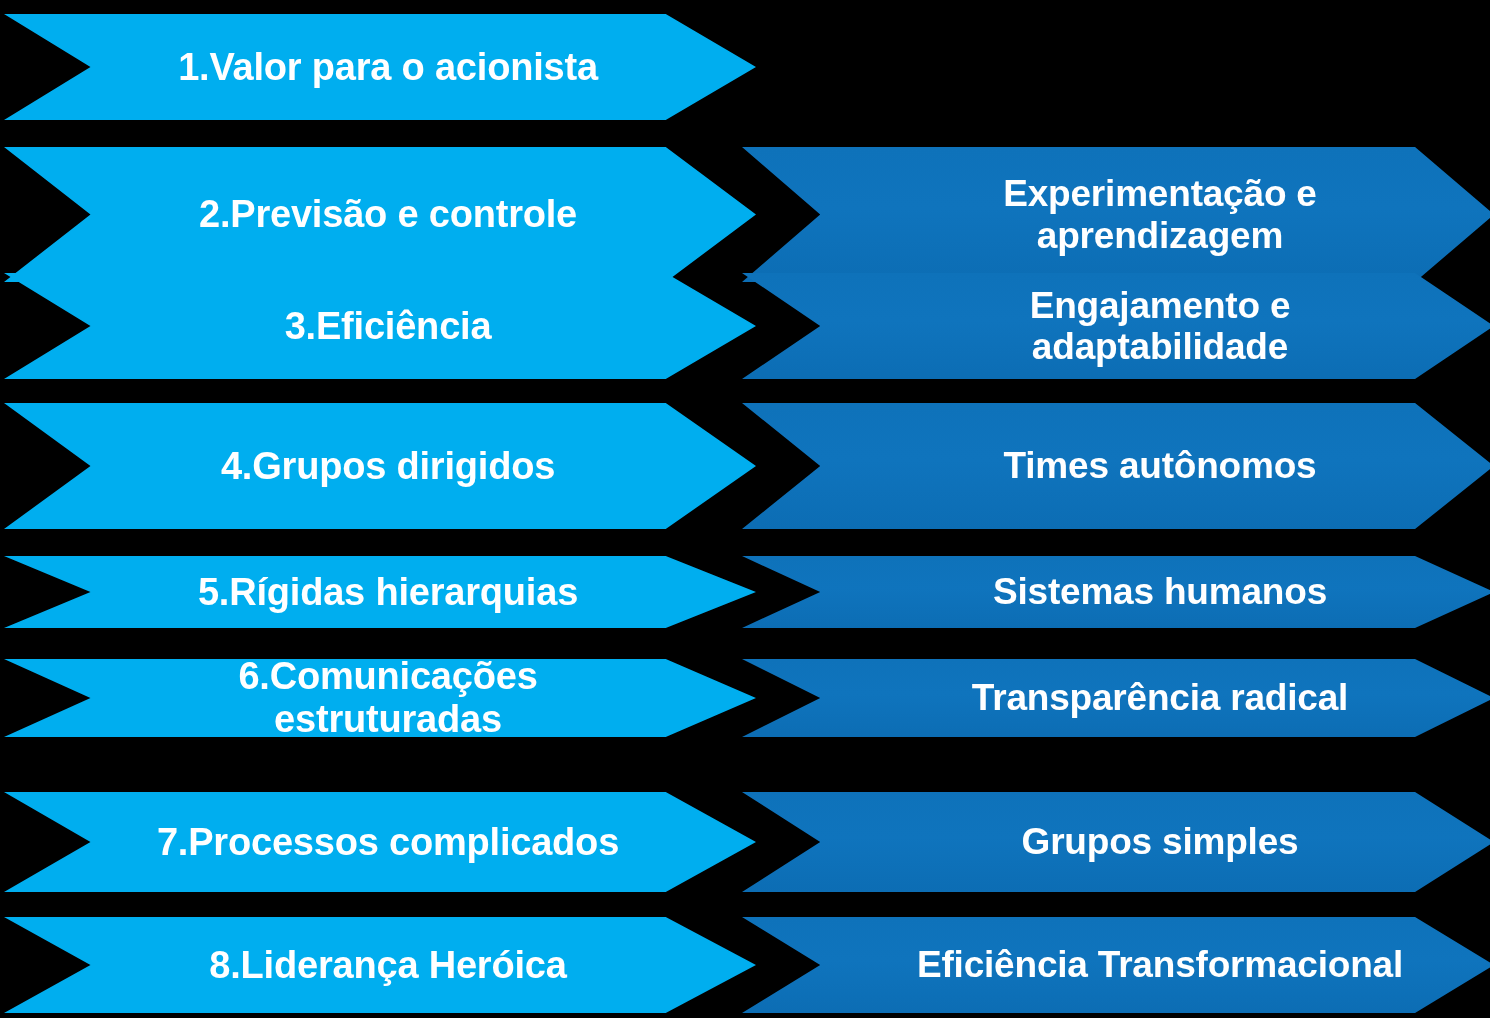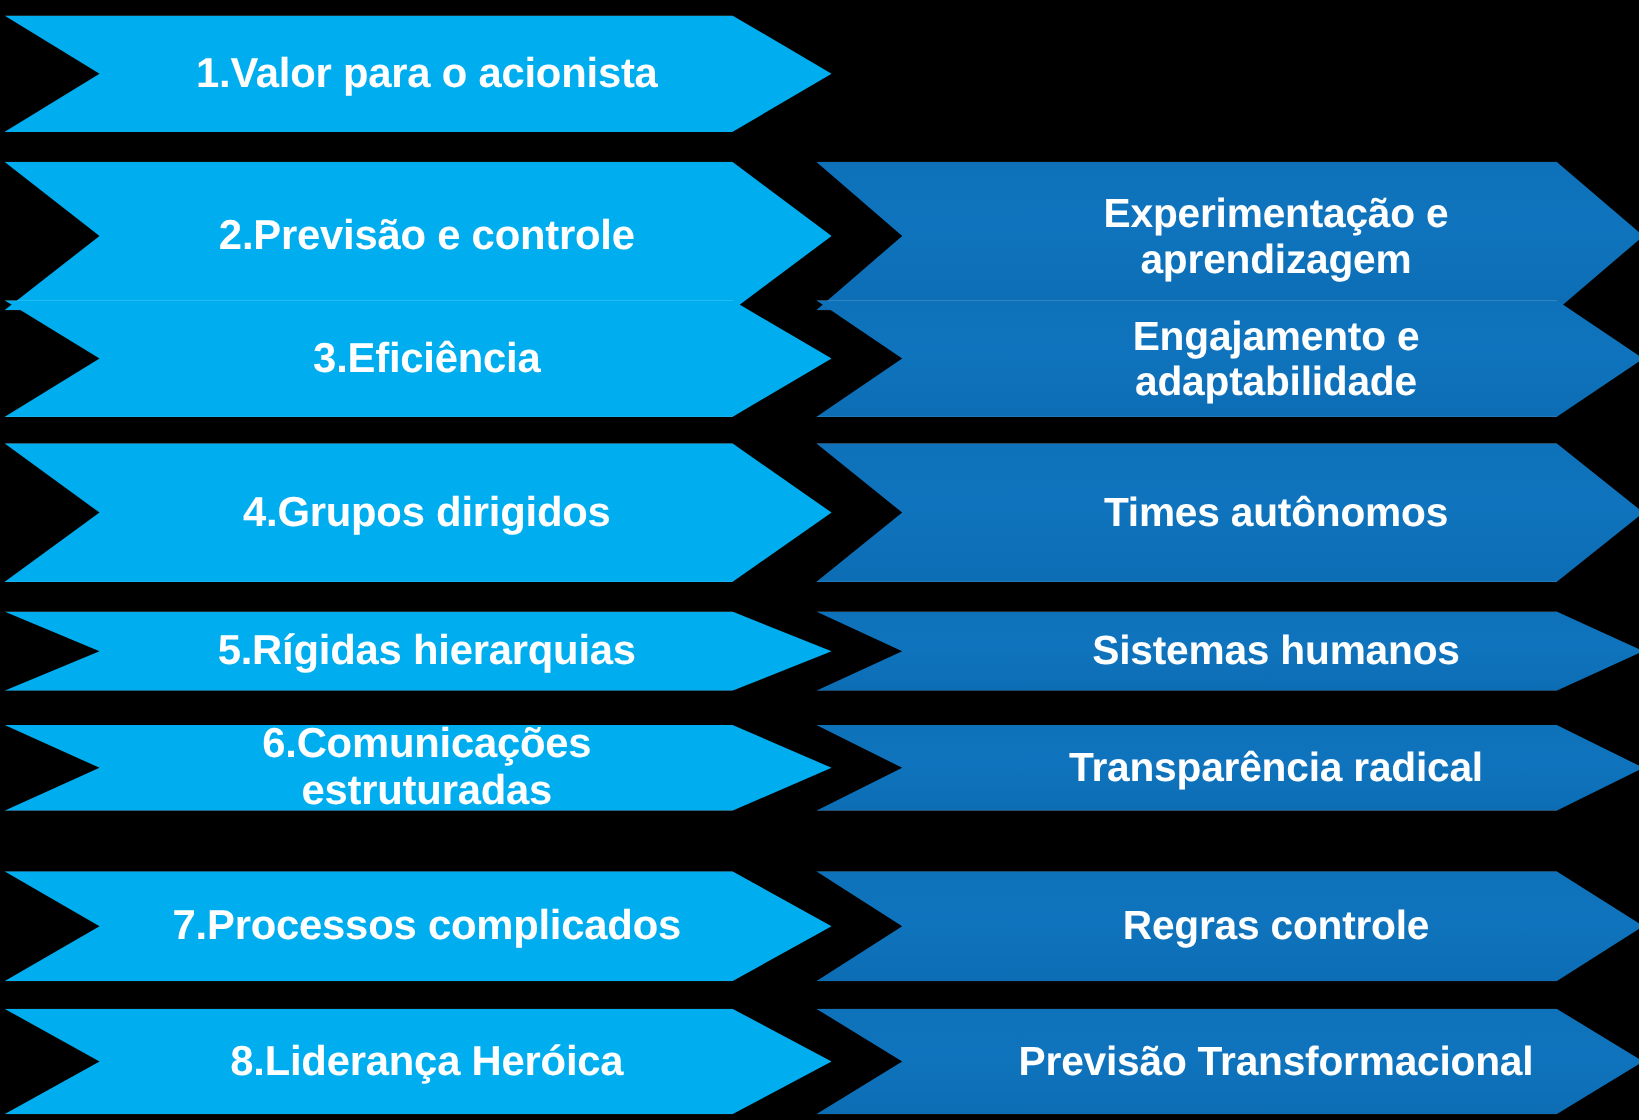--- a/index.html
+++ b/index.html
@@ -132,26 +132,26 @@
     <div class="right-arrow">
       <div class="txt" style="color: rgb(255, 255, 255);">Transparência radical</div>
     </div>
   </div>
 
   <div class="row" style="top: 788px; height: 100px;">
     <div class="left-arrow" style="background: rgb(0, 174, 239);">
       <div class="txt" style="color: rgb(255, 255, 255);">7.Processos complicados</div>
     </div>
     <div class="right-arrow">
-      <div class="txt" style="color: rgb(255, 255, 255);">Regras controle</div>
+      <div class="txt" style="color: rgb(255, 255, 255);">Grupos simples</div>
     </div>
   </div>
 
   <div class="row" style="top: 913px; height: 96px;">
     <div class="left-arrow" style="background: rgb(0, 174, 239);">
       <div class="txt" style="color: rgb(255, 255, 255);">8.Liderança Heróica</div>
     </div>
     <div class="right-arrow">
-      <div class="txt" style="color: rgb(255, 255, 255);">Previsão Transformacional</div>
+      <div class="txt" style="color: rgb(255, 255, 255);">Eficiência Transformacional</div>
     </div>
   </div>
 
 </div>
 
 </body></html>

